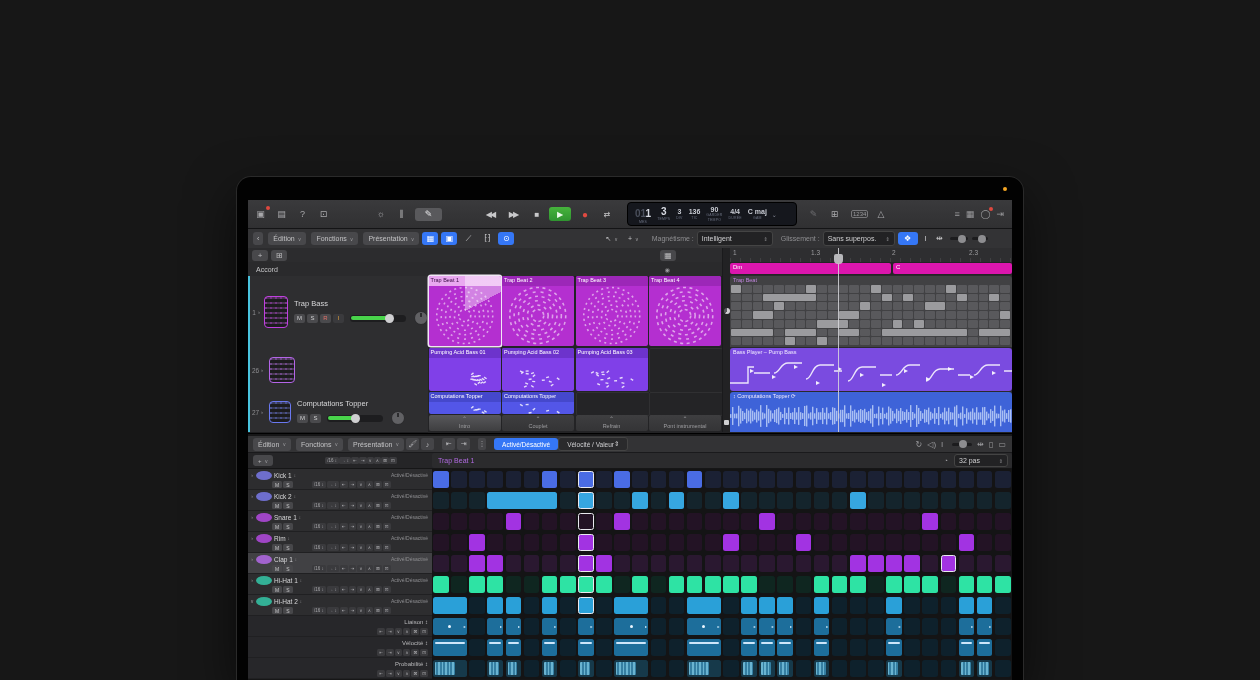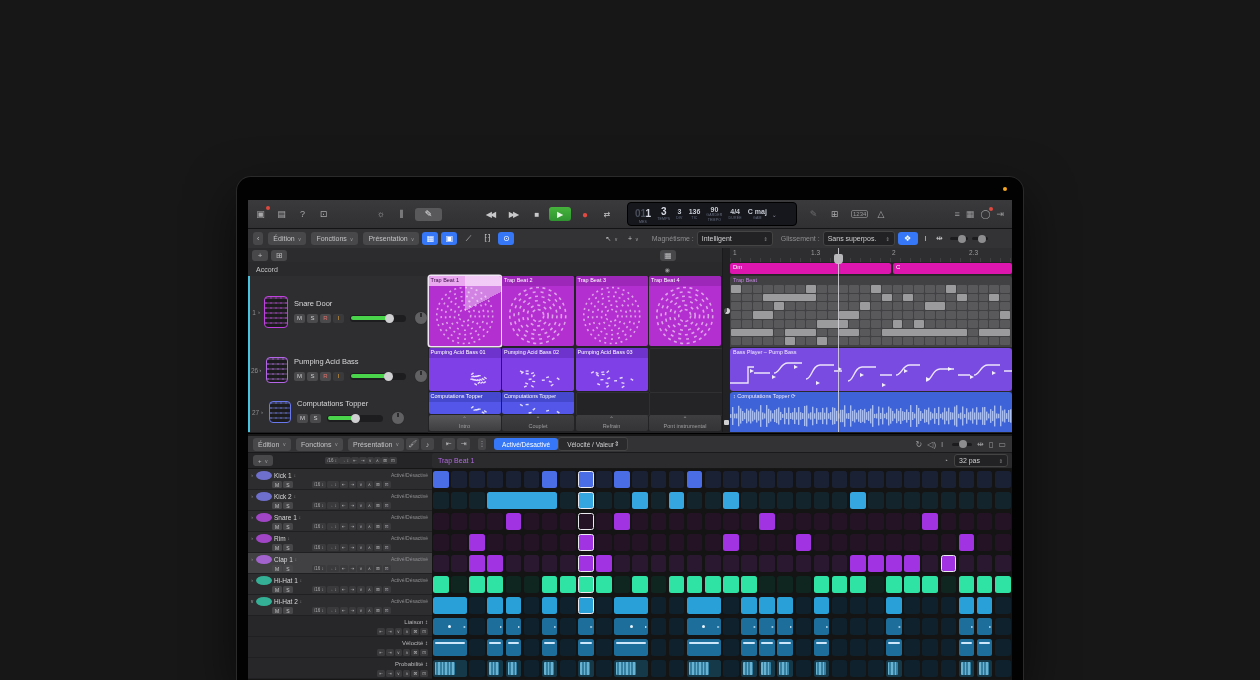--- a/index.html
+++ b/index.html
@@ -253,52 +253,38 @@
         <span style="margin-left:8px">Accord</span>
         <span style="margin-left:auto;margin-right:52px;color:#9a9a9d;font-size:6px">◉</span>
       </div>
       <div class="edge"></div>
       <div id="trackheads">
             <div class="thead" style="top: 28px; height: 72px;">
               <div class="tnum">1</div>
               <div class="tdisc">›</div>
               <div class="ticon" style="height: 30px; width: 30px; border: 1px solid rgb(192, 64, 224); background: repeating-linear-gradient(rgba(192, 64, 224, 0.2) 0px, rgba(192, 64, 224, 0.2) 2px, rgb(28, 28, 30) 2px, rgb(28, 28, 30) 5px), repeating-linear-gradient(90deg, rgba(192, 64, 224, 0.333) 0px, rgba(192, 64, 224, 0.333) 2px, transparent 2px, transparent 5px);"></div>
               <div class="tmeta">
-                <div class="tname">Snare Door</div>
+                <div class="tname">Trap Bass</div>
                 <div class="trow2">
                   <div class="msb">M</div>
                   <div class="msb">S</div>
                   <div class="msb r">R</div>
                   <div class="msb i">I</div>
                   <div class="vol">
                     <div class="" style="position: absolute; left: 1px; top: 1.5px; height: 4px; border-radius: 2px; background: repeating-linear-gradient(90deg, rgb(73, 212, 75) 0px, rgb(73, 212, 75) 40px, rgb(73, 212, 75) 40px), linear-gradient(rgb(83, 221, 85), rgb(43, 155, 49)); width: 38.88px;"></div>
                     <div class="" style="position: absolute; top: -1px; width: 9px; height: 9px; border-radius: 50%; background: rgb(207, 207, 209); left: 34.88px;"></div>
                   </div>
                   <div class="pan"></div>
                 </div>
               </div>
             </div>
             <div class="thead" style="top: 100px; height: 44px;">
               <div class="tnum">26</div>
               <div class="tdisc">›</div>
               <div class="ticon" style="height: 24px; width: 24px; border: 1px solid rgb(180, 101, 232); background: repeating-linear-gradient(rgba(180, 101, 232, 0.2) 0px, rgba(180, 101, 232, 0.2) 2px, rgb(28, 28, 30) 2px, rgb(28, 28, 30) 5px), repeating-linear-gradient(90deg, rgba(180, 101, 232, 0.333) 0px, rgba(180, 101, 232, 0.333) 2px, transparent 2px, transparent 5px);"></div>
-              <div class="tmeta">
-                <div class="tname">Pumping Acid Bass</div>
-                <div class="trow2">
-                  <div class="msb">M</div>
-                  <div class="msb">S</div>
-                  <div class="msb r">R</div>
-                  <div class="msb i">I</div>
-                  <div class="vol">
-                    <div class="" style="position: absolute; left: 1px; top: 1.5px; height: 4px; border-radius: 2px; background: repeating-linear-gradient(90deg, rgb(73, 212, 75) 0px, rgb(73, 212, 75) 40px, rgb(73, 212, 75) 40px), linear-gradient(rgb(83, 221, 85), rgb(43, 155, 49)); width: 37.8px;"></div>
-                    <div class="" style="position: absolute; top: -1px; width: 9px; height: 9px; border-radius: 50%; background: rgb(207, 207, 209); left: 33.8px;"></div>
-                  </div>
-                  <div class="pan"></div>
-                </div>
-              </div>
             </div>
             <div class="thead" style="top: 144px; height: 40px;">
               <div class="tnum">27</div>
               <div class="tdisc">›</div>
               <div class="ticon" style="height: 20px; width: 20px; border: 1px solid rgb(106, 120, 240); background: repeating-linear-gradient(rgba(106, 120, 240, 0.2) 0px, rgba(106, 120, 240, 0.2) 2px, rgb(28, 28, 30) 2px, rgb(28, 28, 30) 5px), repeating-linear-gradient(90deg, rgba(106, 120, 240, 0.333) 0px, rgba(106, 120, 240, 0.333) 2px, transparent 2px, transparent 5px);"></div>
               <div class="tmeta">
                 <div class="tname">Computations Topper</div>
                 <div class="trow2">
                   <div class="msb">M</div>
                   <div class="msb">S</div>

